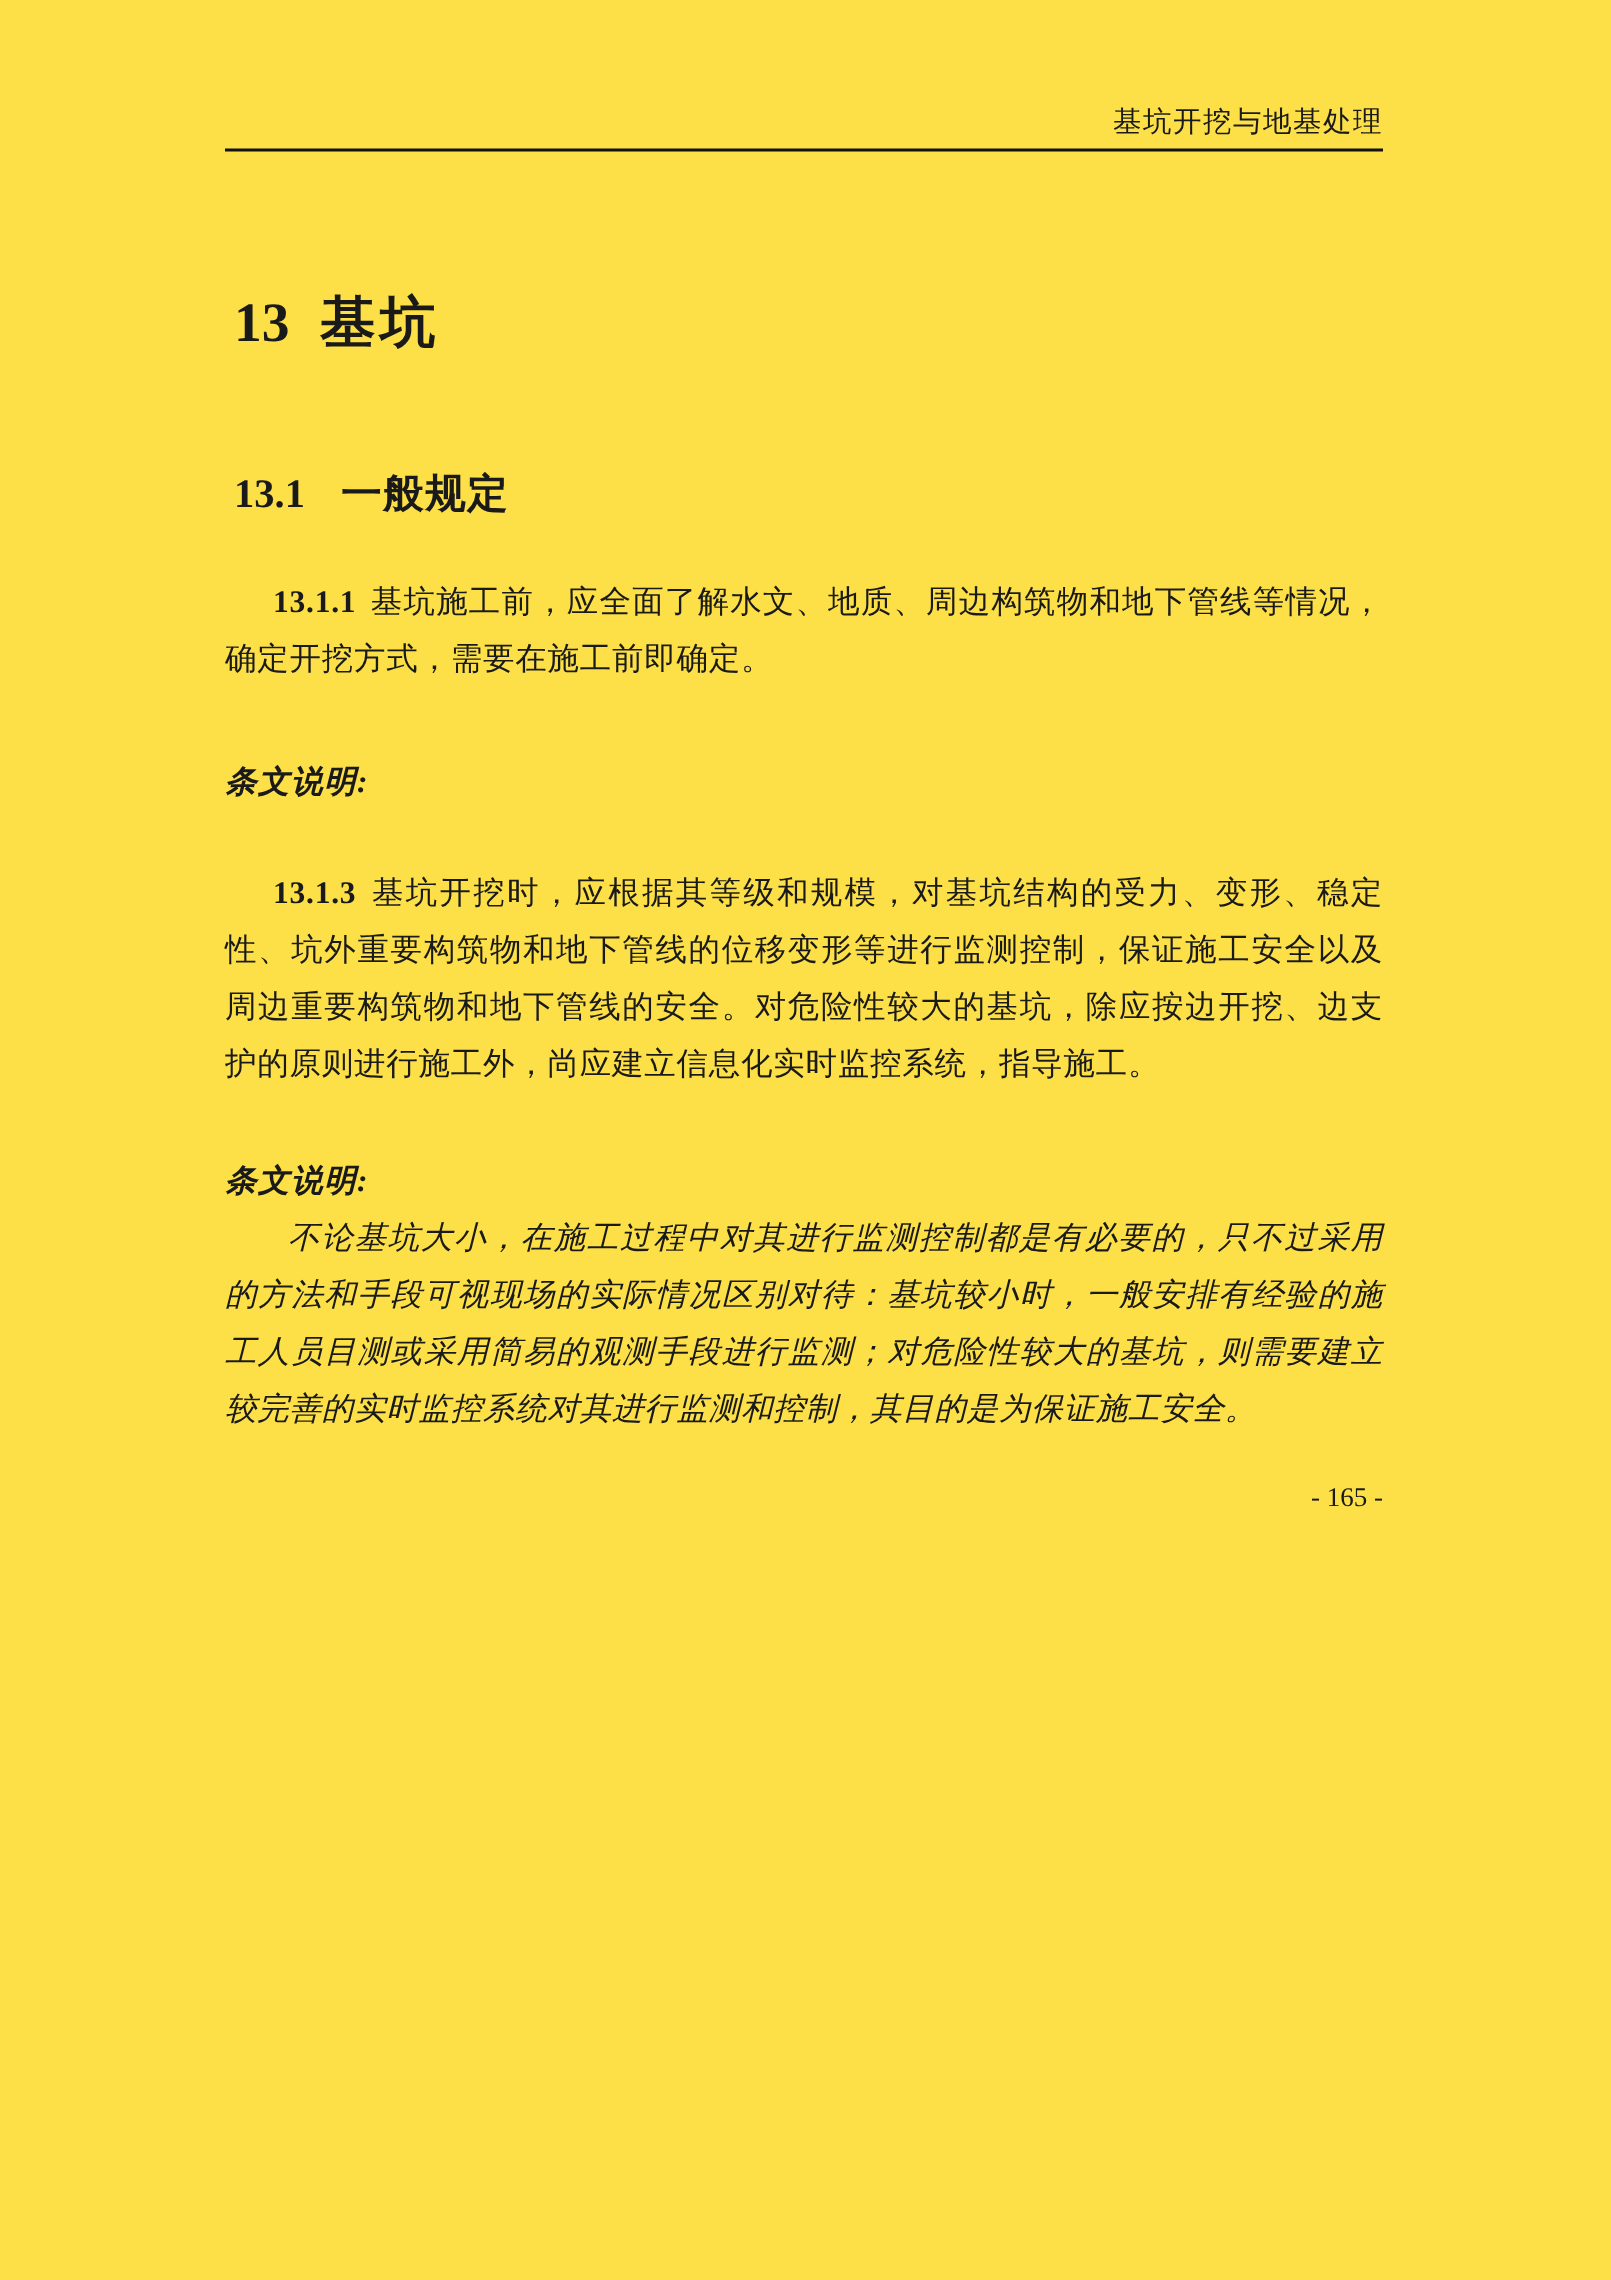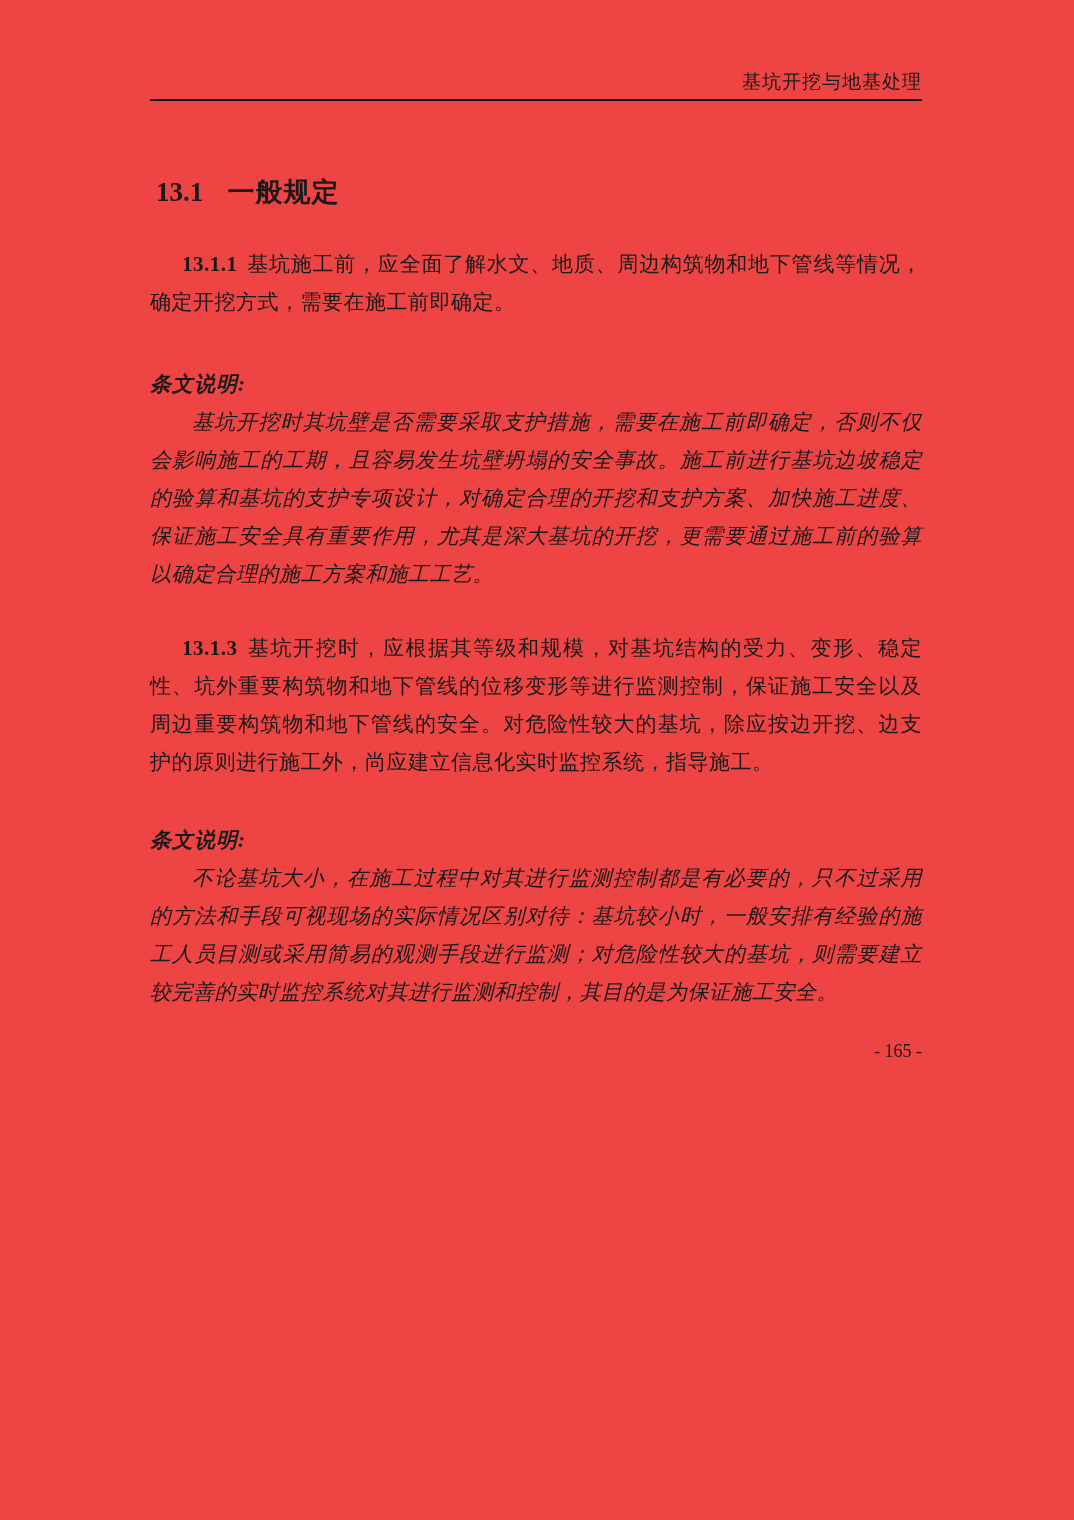--- a/index.html
+++ b/index.html
@@ -5,21 +5,21 @@
   html, body {
     margin: 0;
     padding: 0;
     background: #888;
   }
   .page {
     position: relative;
     width: 1074px;
     height: 1520px;
     margin: 0 auto;
-    background: #ef4444;
+    background: #fde047;
     color: #1a1a1a;
     font-family: "Liberation Serif", "DejaVu Serif", serif;
     box-sizing: border-box;
     padding: 70px 152px 0 150px;
     overflow: hidden;
   }
   
   .running-header {
     text-align: right;
     font-size: 19px;
@@ -106,33 +106,35 @@
   }
 </style>
 </head>
 <body>
 
 <div class="page">
 
   <div class="running-header">基坑开挖与地基处理</div>
   <div class="header-rule"></div>
 
+  <h1 class="chapter-title">
+    <span class="num">13</span><span class="txt">基坑</span>
+  </h1>
 
   <h2 class="section-title">
     <span class="num">13.1</span><span class="txt">一般规定</span>
   </h2>
 
   <p class="clause">
     <span class="clause-num">13.1.1</span><span>基坑施工前，应全面了解水文、地质、周边构筑物和地下管线等情况，确定开挖方式，需要在施工前即确定。</span>
   </p>
 
 
   <div class="commentary">
     <div class="commentary-label">条文说明:</div>
-    <p class="commentary-text">基坑开挖时其坑壁是否需要采取支护措施，需要在施工前即确定，否则不仅会影响施工的工期，且容易发生坑壁坍塌的安全事故。施工前进行基坑边坡稳定的验算和基坑的支护专项设计，对确定合理的开挖和支护方案、加快施工进度、保证施工安全具有重要作用，尤其是深大基坑的开挖，更需要通过施工前的验算以确定合理的施工方案和施工工艺。</p>
   </div>
 
   <p class="clause">
     <span class="clause-num">13.1.3</span><span>基坑开挖时，应根据其等级和规模，对基坑结构的受力、变形、稳定性、坑外重要构筑物和地下管线的位移变形等进行监测控制，保证施工安全以及周边重要构筑物和地下管线的安全。对危险性较大的基坑，除应按边开挖、边支护的原则进行施工外，尚应建立信息化实时监控系统，指导施工。</span>
   </p>
 
   <div class="commentary second">
     <div class="commentary-label">条文说明:</div>
     <p class="commentary-text">不论基坑大小，在施工过程中对其进行监测控制都是有必要的，只不过采用的方法和手段可视现场的实际情况区别对待：基坑较小时，一般安排有经验的施工人员目测或采用简易的观测手段进行监测；对危险性较大的基坑，则需要建立较完善的实时监控系统对其进行监测和控制，其目的是为保证施工安全。</p>
   </div>

